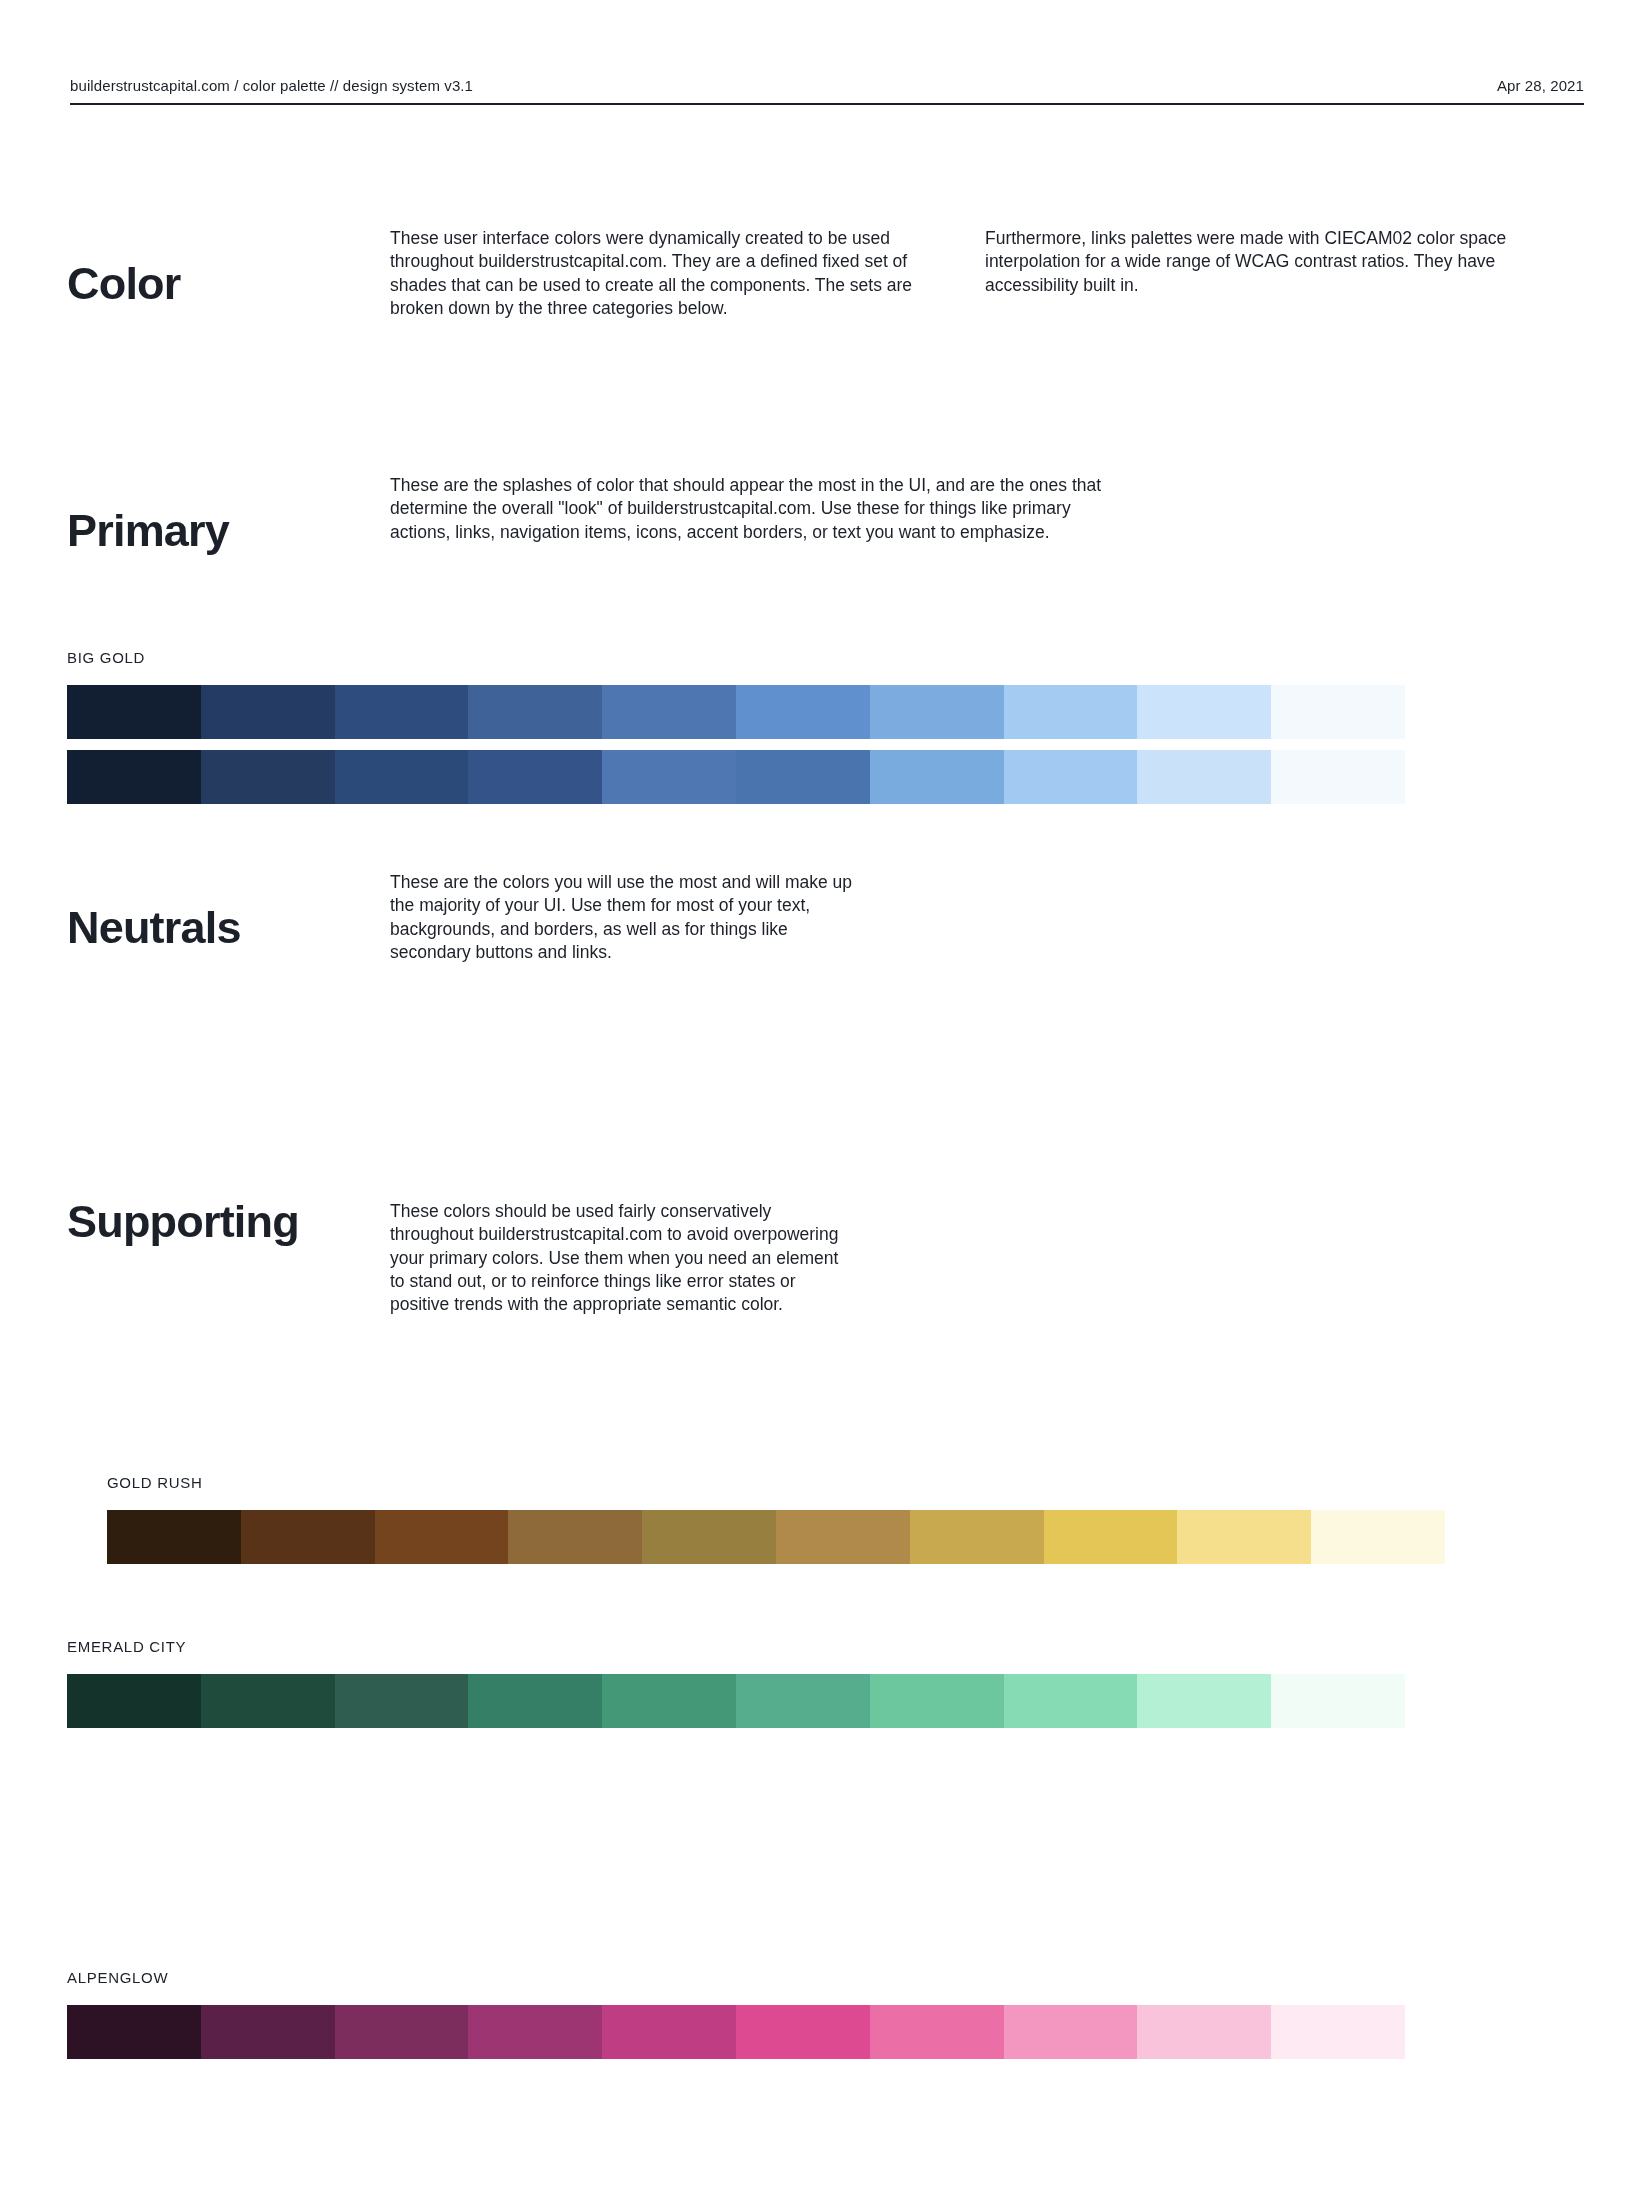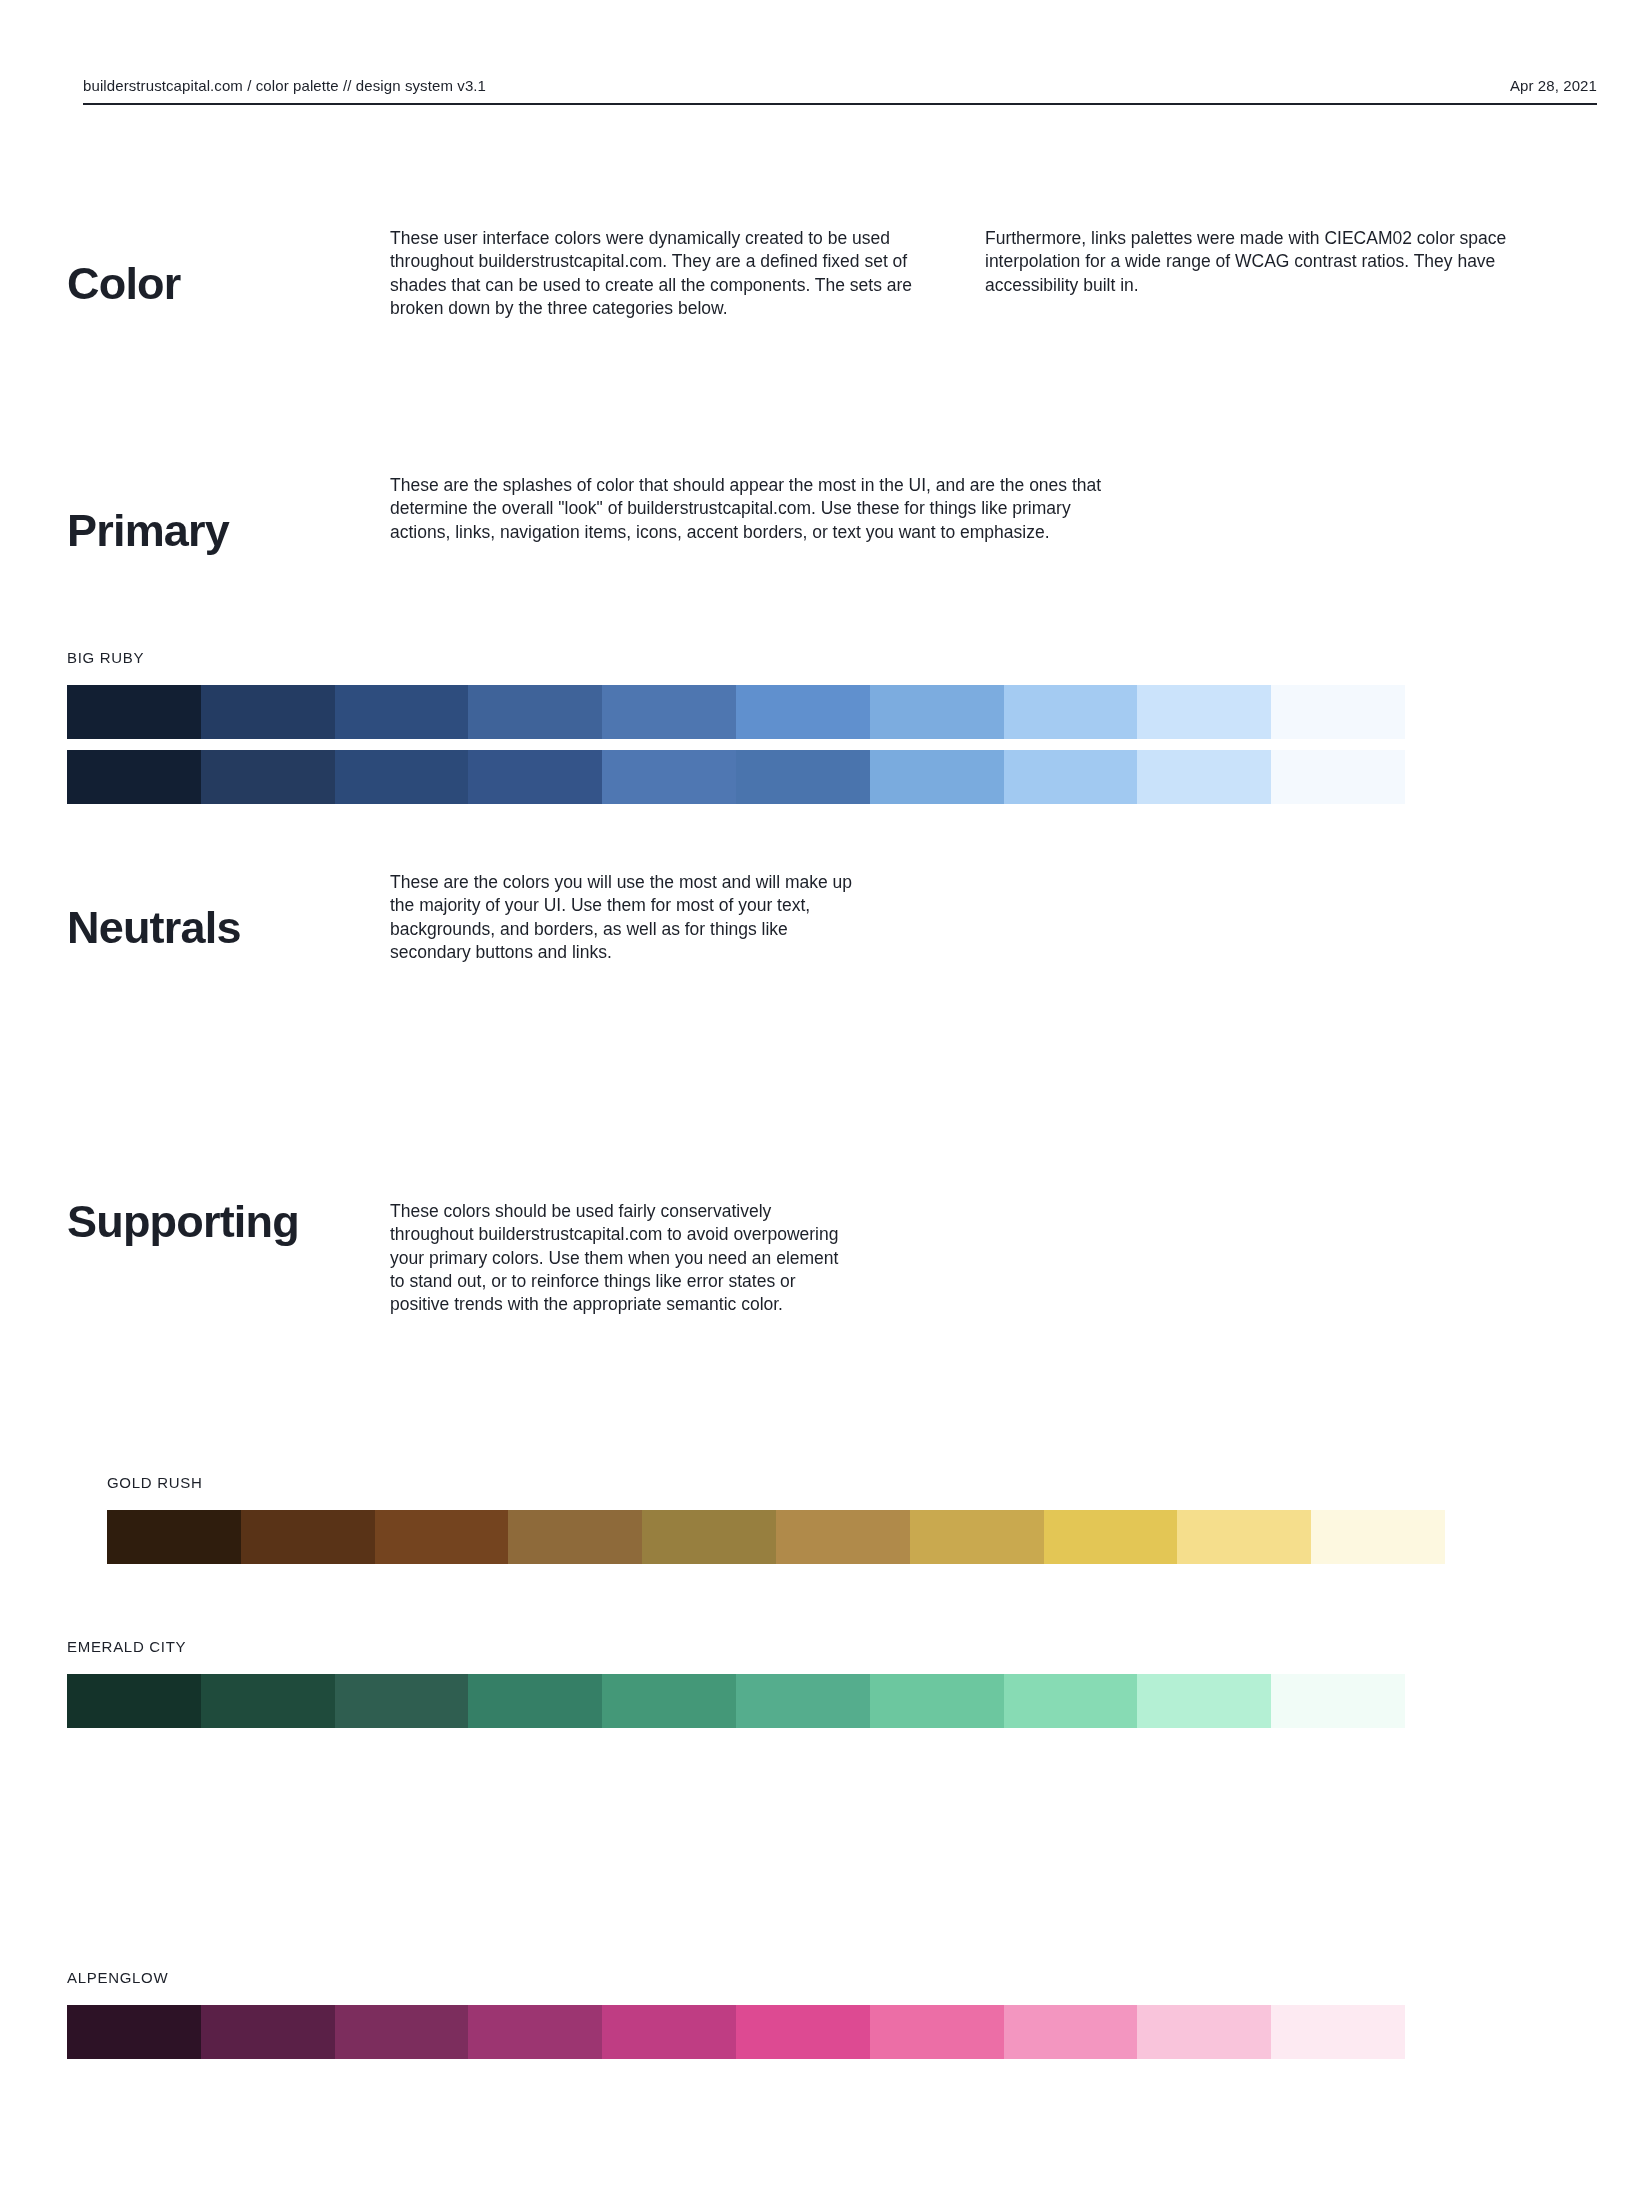--- a/index.html
+++ b/index.html
@@ -18,21 +18,21 @@
   .page {
     position: relative;
     width: 1649px;
     height: 2205px;
     box-sizing: border-box;
   }
 
   
   .header {
     position: absolute;
-    left: 83px;
+    left: 70px;
     top: 77px;
     width: 1514px;
     display: flex;
     align-items: flex-end;
     justify-content: space-between;
     padding-bottom: 9px;
     border-bottom: 2.7px solid #1c2029;
     box-sizing: border-box;
   }
   .header-left {
@@ -119,21 +119,21 @@
   <div class="section" style="top:474px;">
     <div class="section-head">
       <h1 class="section-title w-narrow">Primary</h1>
       <div class="copy-col" style="width:728px;">
         <p>These are the splashes of color that should appear the most in the UI, and are the ones that determine the overall "look" of builderstrustcapital.com. Use these for things like primary actions, links, navigation items, icons, accent borders, or text you want to emphasize.</p>
       </div>
     </div>
   </div>
 
   <div class="ramp-block" style="top:649px;">
-    <div class="ramp-label">BIG RUBY</div>
+    <div class="ramp-label">BIG GOLD</div>
     <div class="ramp">
         <div class="swatch" style="background: rgb(18, 31, 51);"></div>
         <div class="swatch" style="background: rgb(36, 60, 99);"></div>
         <div class="swatch" style="background: rgb(46, 77, 126);"></div>
         <div class="swatch" style="background: rgb(63, 99, 153);"></div>
         <div class="swatch" style="background: rgb(78, 118, 176);"></div>
         <div class="swatch" style="background: rgb(96, 144, 206);"></div>
         <div class="swatch" style="background: rgb(124, 172, 223);"></div>
         <div class="swatch" style="background: rgb(164, 203, 242);"></div>
         <div class="swatch" style="background: rgb(203, 227, 251);"></div>

